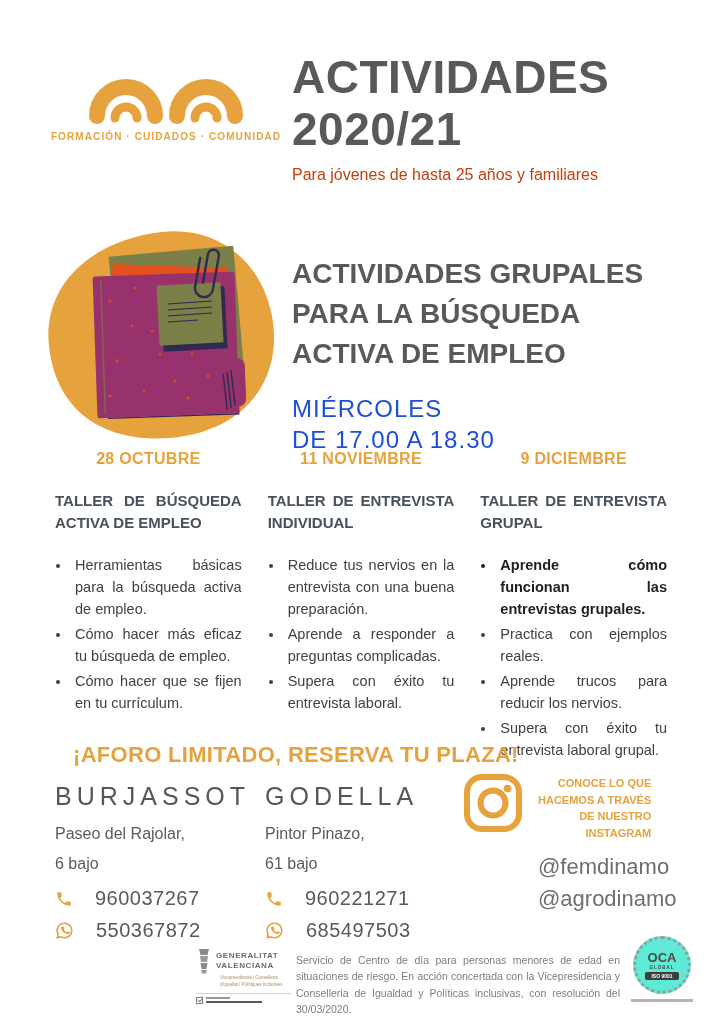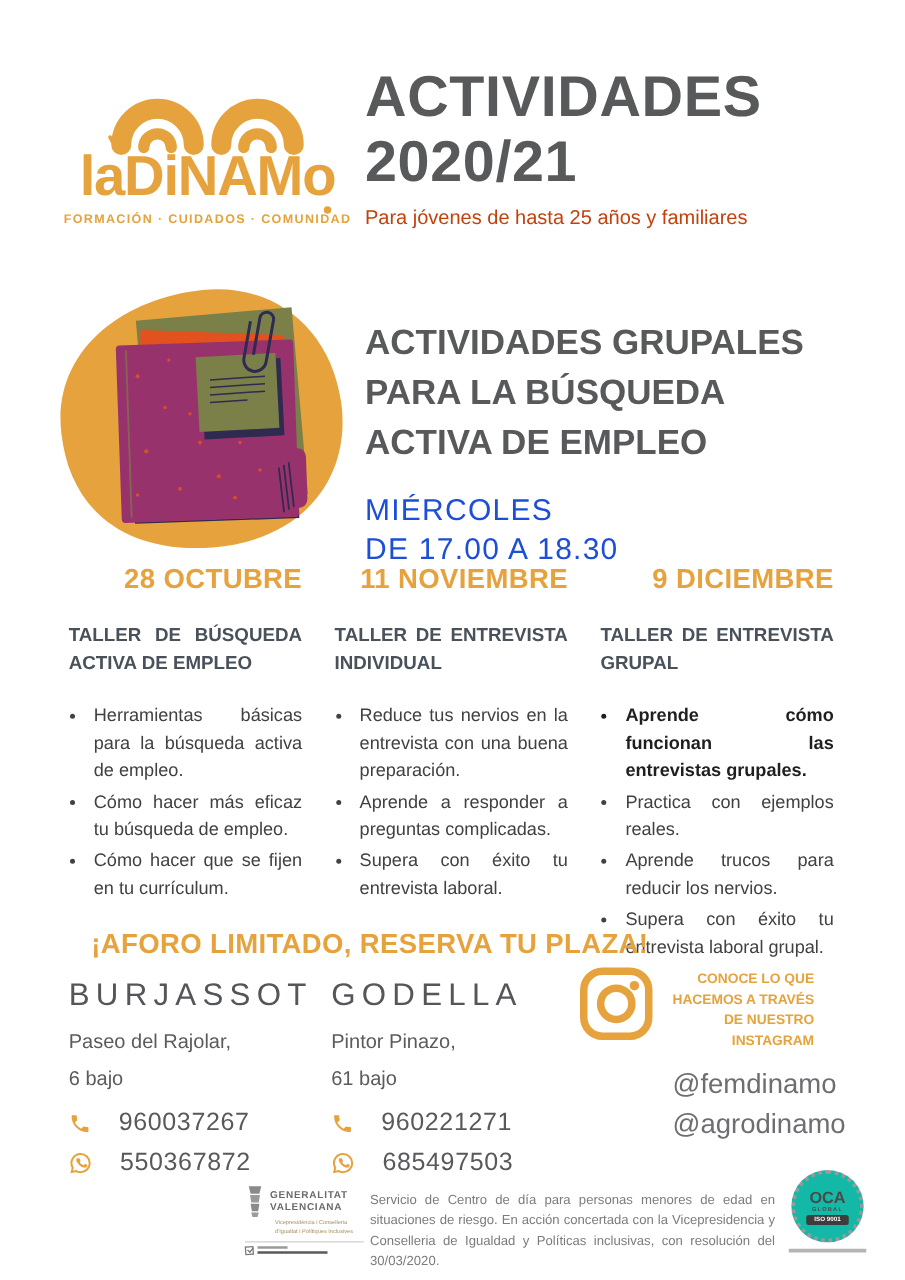--- a/index.html
+++ b/index.html
@@ -46,21 +46,21 @@
   
   .program { position:absolute; left:292px; top:254px; width:400px; }
   .program-title { font-size:28px; font-weight:800; color:#58595B; line-height:1.42; white-space:nowrap; }
   .program-days { margin-top:20px; font-size:24px; font-weight:400; color:#1d4ed8; letter-spacing:1px; line-height:1.3; }
 
   
   .sessions {
     position:absolute; left:55px; top:450px; width:612px;
     display:grid; grid-template-columns:1fr 1fr 1fr; column-gap:26px;
   }
-  .session-date { text-align:right; font-size:22px; font-weight:800; color:#E6A23C; letter-spacing:0.3px; }
+  .session-date { text-align:center; font-size:16px; font-weight:800; color:#E6A23C; letter-spacing:0.3px; }
   .session-title {
     margin-top:22px; font-size:15px; font-weight:700; color:#49515A;
     line-height:1.45; text-align:justify; text-align-last:left;
   }
   .session-bullets { margin-top:20px; padding-left:16px; }
   .session-bullets li {
     font-size:14.5px; color:#414042; line-height:1.52; text-align:justify;
     text-align-last:left; padding-left:4px; margin-bottom:3px;
   }
   .session-bullets li.bold-bullet { font-weight:700; color:#1f1f1f; }
@@ -102,47 +102,39 @@
 
   .legal {
     position:absolute; left:296px; top:952px; width:324px;
     font-size:10.5px; color:#7C7C7C; line-height:1.55; text-align:justify;
   }
 
   .oca { position:absolute; left:624px; top:936px; width:76px; text-align:center; }
   .oca-circle {
     width:58px; height:58px; margin:0 auto; border-radius:50%;
     border:3px dotted #9a9a9a; display:flex; flex-direction:column;
-    align-items:center; justify-content:center; background:#14b8a6;
+    align-items:center; justify-content:center; background:#5eead4;
   }
   .oca-name { font-size:13px; font-weight:800; color:#4a4a4a; line-height:1; }
   .oca-global { font-size:4.5px; font-weight:700; color:#4a4a4a; letter-spacing:1px; margin-top:1px; }
   .oca-iso { margin-top:2px; background:#3d3d3d; color:#fff; font-size:5px; font-weight:700; padding:1px 6px; border-radius:2px; }
   .oca-line { margin:5px auto 0 auto; width:62px; height:2.5px; background:#b5b5b5; }
 </style>
 </head>
 <body>
 
 <div class="page">
 
   <div class="logo-block">
     <svg class="logo-arches" width="158" height="64" viewBox="0 0 158 64">
       <path d="M10,56 A29,29 0 0 1 68,56" fill="none" stroke="#E6A23C" stroke-width="16" stroke-linecap="round"></path>
       <path d="M28,58 A11,11 0 0 1 50,58" fill="none" stroke="#E6A23C" stroke-width="9" stroke-linecap="round"></path>
       <path d="M90,56 A29,29 0 0 1 148,56" fill="none" stroke="#E6A23C" stroke-width="16" stroke-linecap="round"></path>
       <path d="M108,58 A11,11 0 0 1 130,58" fill="none" stroke="#E6A23C" stroke-width="9" stroke-linecap="round"></path>
     </svg>
-    <div class="logo-text">
-      <span class="sparkle">
-          <i></i>
-          <i></i>
-        </span>
-      <span>laDiNAMo</span>
-      <span class="o-dot"></span>
-    </div>
     <div class="logo-tagline">FORMACIÓN · CUIDADOS · COMUNIDAD</div>
   </div>
 
   <div class="title-block">
     <div class="main-title">
       <div>ACTIVIDADES</div>
       <div>2020/21</div>
     </div>
     <div class="subtitle">Para jóvenes de hasta 25 años y familiares</div>
   </div>

